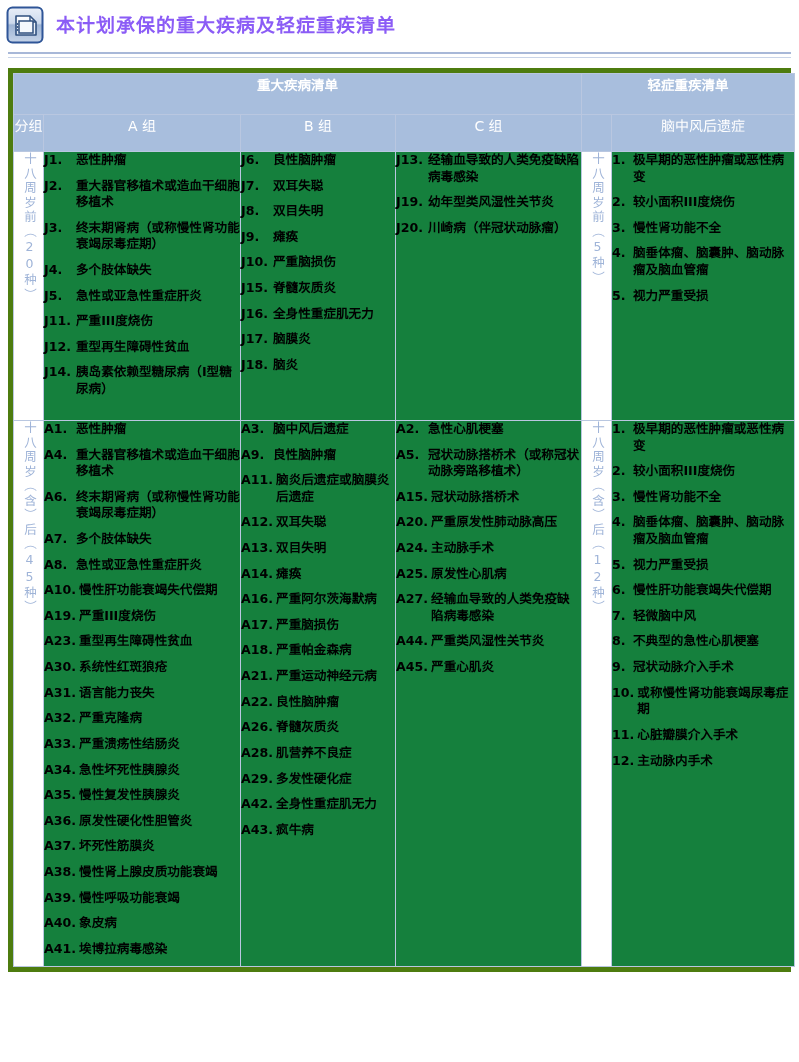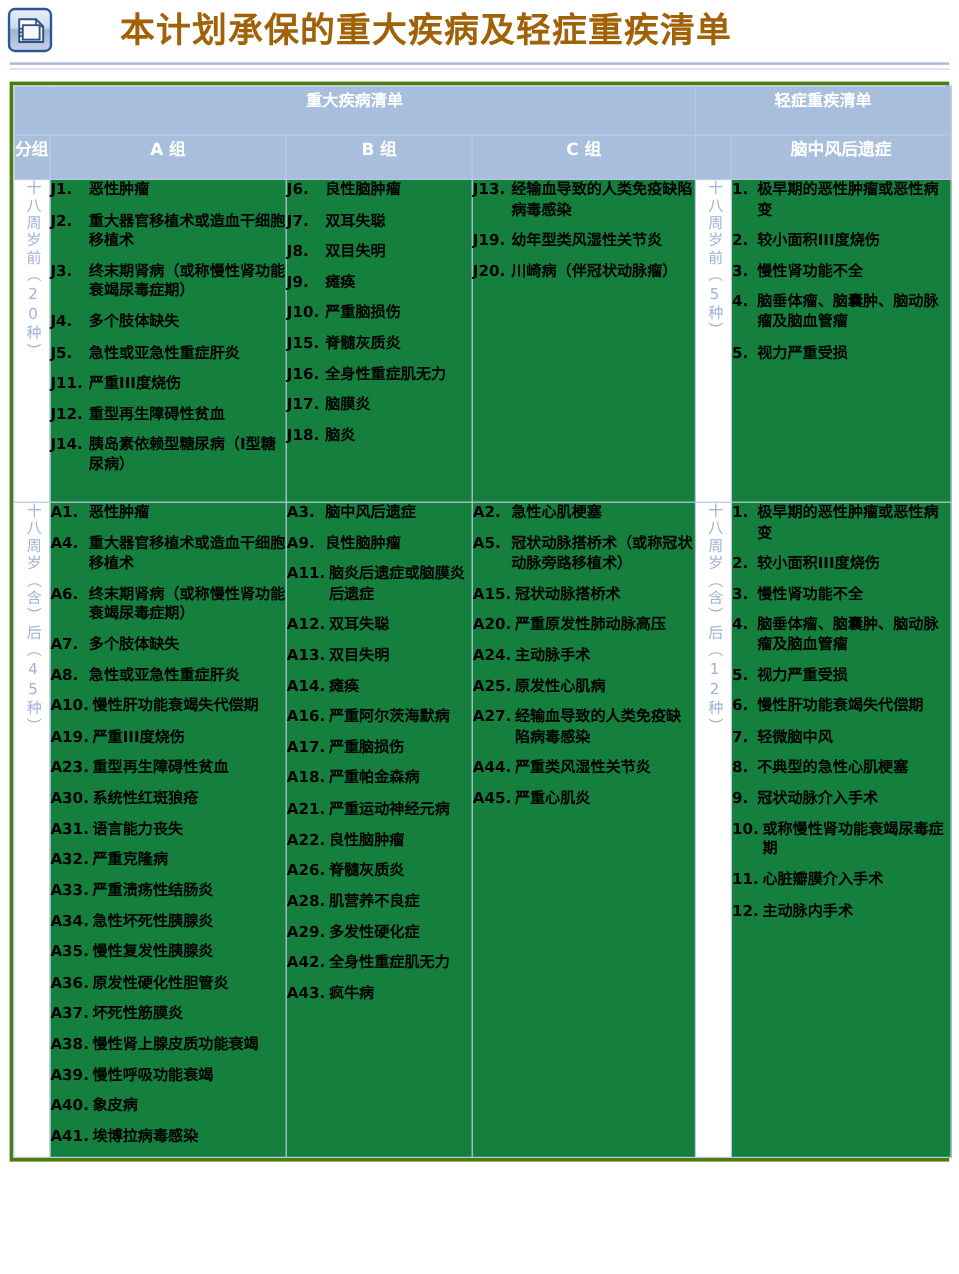--- a/index.html
+++ b/index.html
@@ -26,43 +26,42 @@
     box-sizing: border-box;
   }
   .header-icon {
     width: 40px;
     height: 40px;
     flex: 0 0 40px;
     margin-right: 10px;
     position: relative;
   }
   .page-title {
-    font-size: 29px;
+    font-size: 19px;
     font-weight: bold;
-    color: #a16207;
+    color: #8b5cf6;
     letter-spacing: 1px;
     line-height: 1;
     white-space: nowrap;
-    margin-left: 44px;
   }
   .title-rule {
     margin: 8px 8px 0 8px;
     height: 2px;
     background: #a8b8d8;
   }
   .title-rule-inner {
     margin: 3px 8px 0 8px;
     height: 1px;
     background: #c9d4e8;
   }
 
   
   .tbl-wrap {
     margin: 10px 8px 0 8px;
-    border: 3px solid #4d7c0f;
+    border: 5px solid #4d7c0f;
     box-sizing: border-box;
   }
   table.main {
     border-collapse: collapse;
     width: 781px;
     table-layout: fixed;
   }
   table.main td, table.main th {
     border: 1px solid #b9c7e0;
     vertical-align: top;
@@ -77,21 +76,21 @@
     height: 40px;
     vertical-align: middle;
     border-color: #ffffff;
     border-top-color: #9aacd0;
   }
   .hdr-sub td {
     background: #a8bedd;
     color: #ffffff;
     text-align: center;
     font-size: 14px;
-    font-weight: bold;
+    font-weight: normal;
     height: 36px;
     vertical-align: middle;
     border-color: #ffffff;
   }
   .hdr-sub td.blank-sub {
     background: #a8bedd;
   }
 
   
   td.vert {

